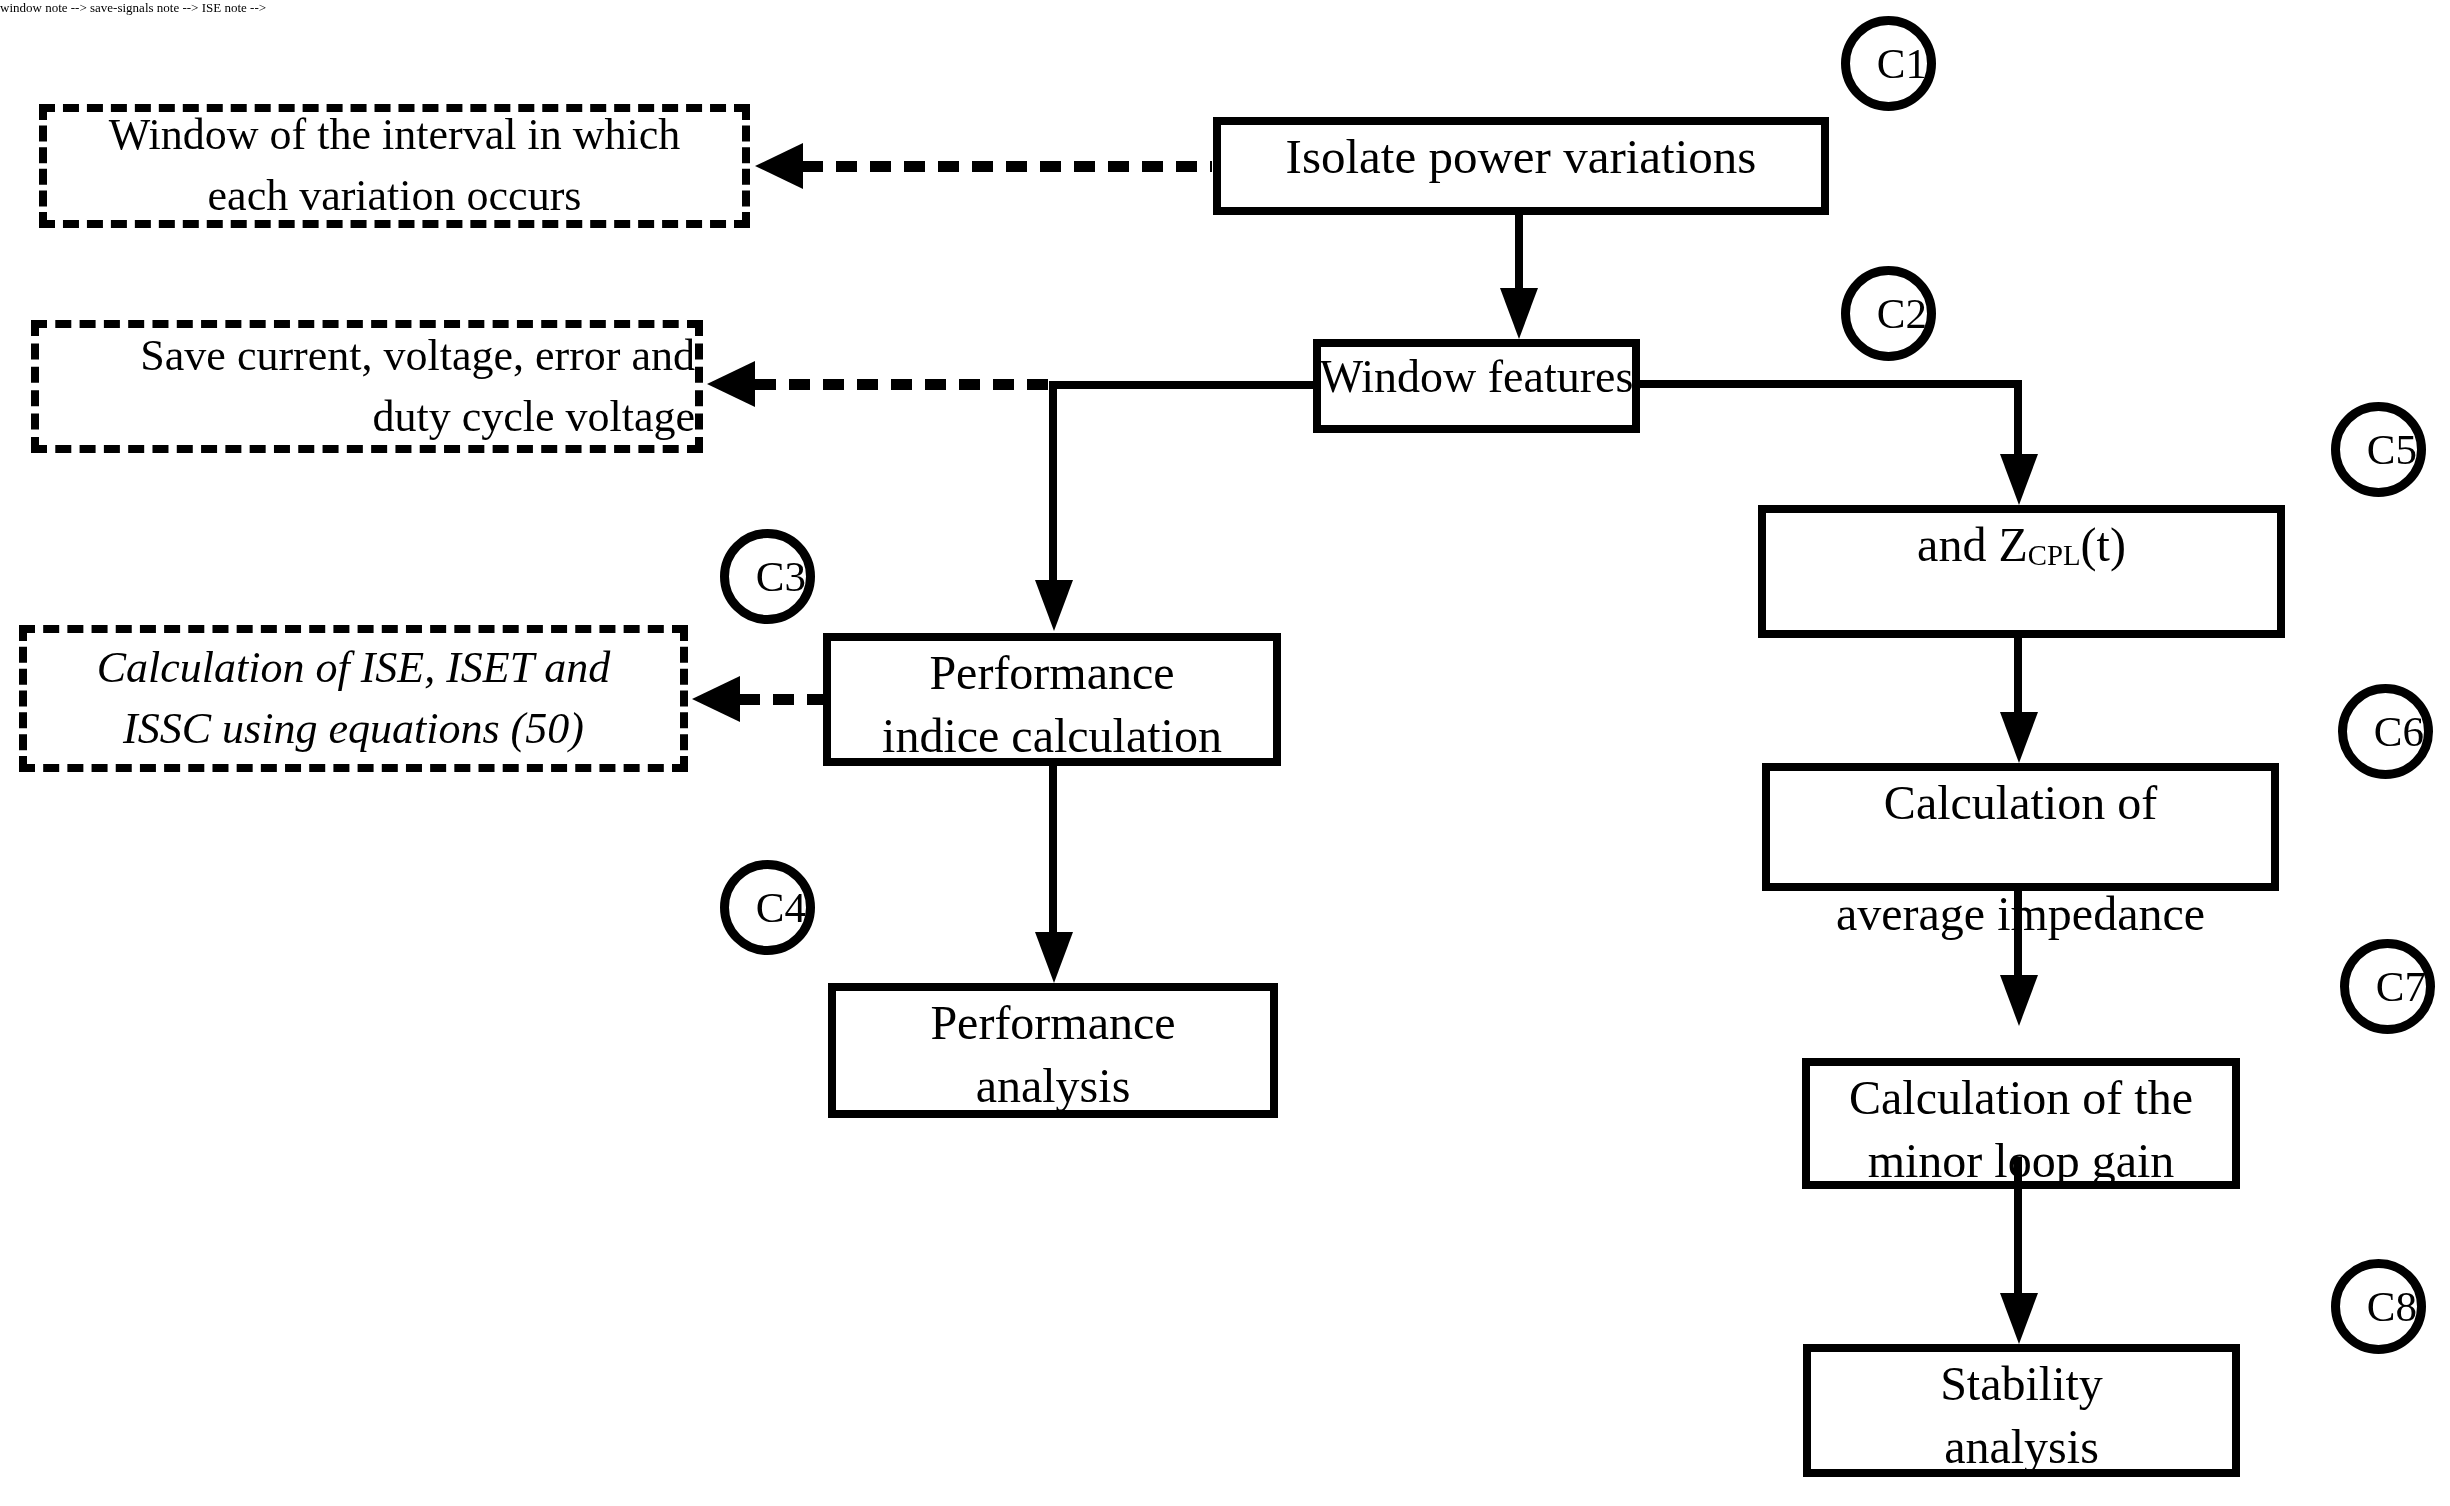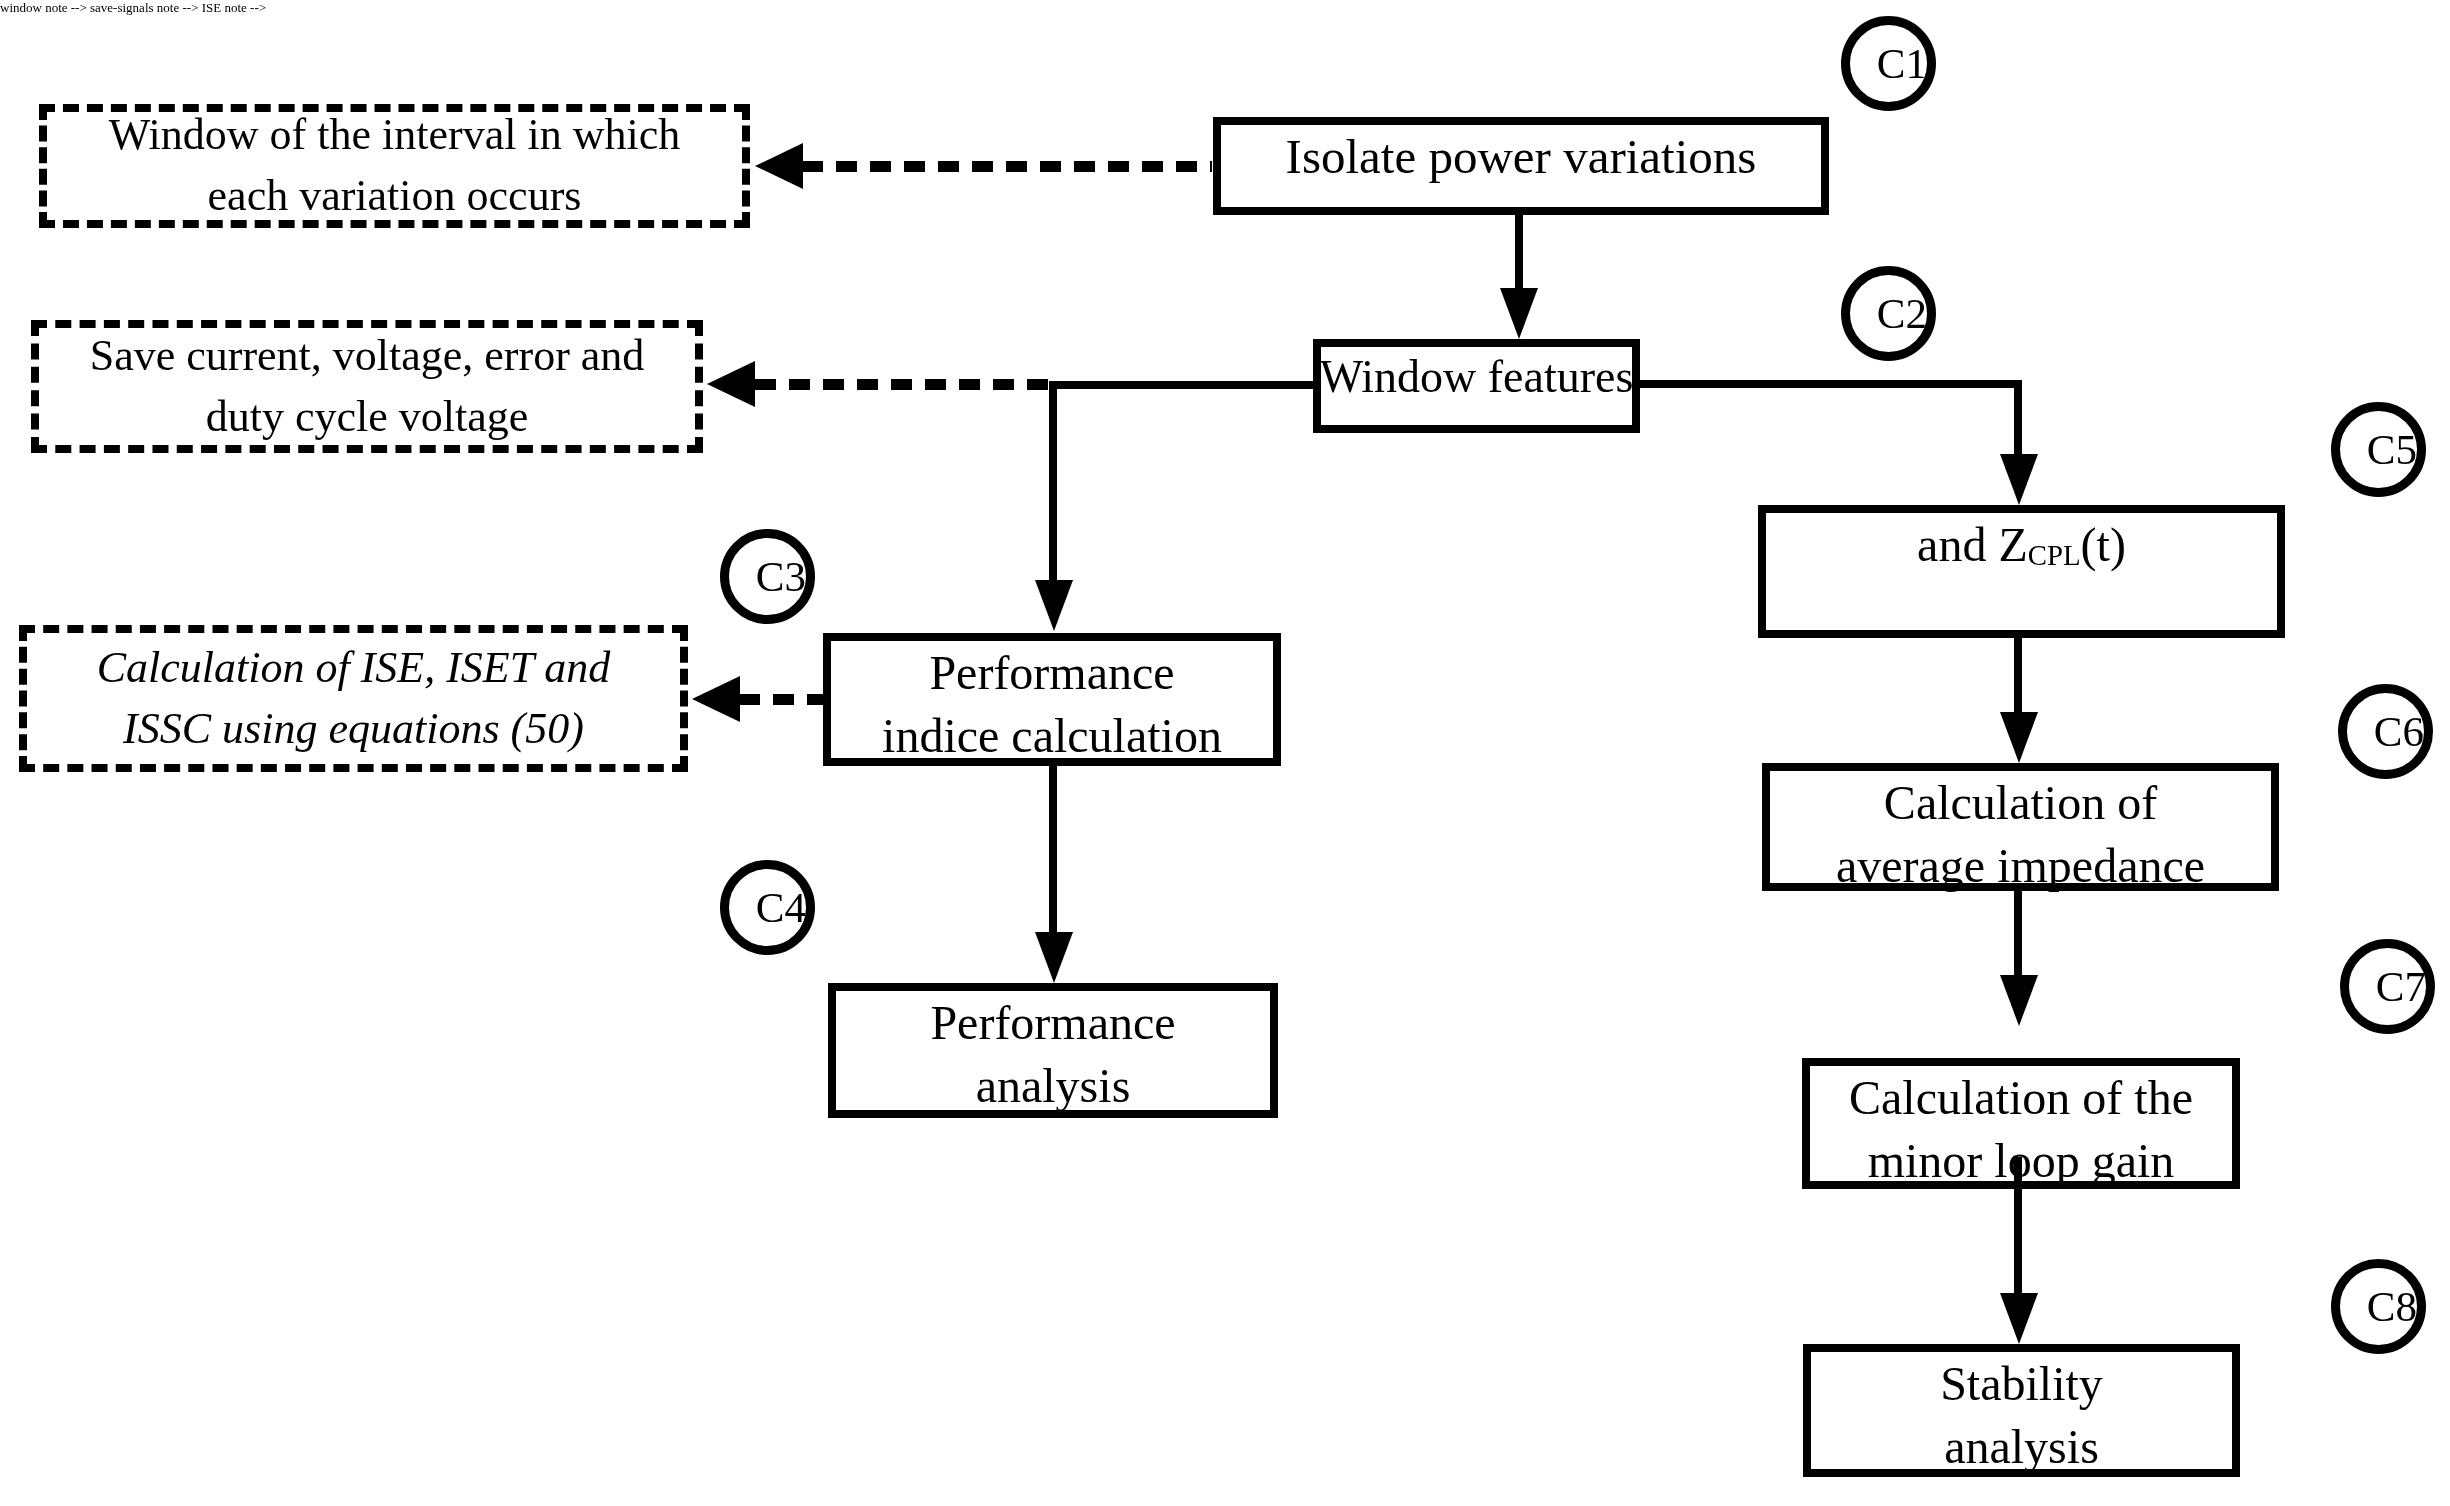--- a/index.html
+++ b/index.html
@@ -95,21 +95,21 @@
 <body>
 
 <div id="canvas">
 
   
   <div class="note" style="left:39px; top:104px; width:711px; height:124px;">
     <div>Window of the interval in which</div>
     <div>each variation occurs</div>
   </div>
 
-  <div class="note" style="left:31px; top:320px; width:672px; height:133px;">
+  <div class="note" style="left:31px; top:320px; width:672px; height:133px;align-items:flex-end;">
     <div>Save current, voltage, error and</div>
     <div>duty cycle voltage</div>
   </div>
 
   <div class="note" style="left:19px; top:625px; width:669px; height:147px;font-style:italic;">
     <div>Calculation of ISE, ISET and</div>
     <div>ISSC using equations (50)</div>
   </div>
 
   
@@ -130,21 +130,21 @@
     <div>Performance</div>
     <div>analysis</div>
   </div>
 
   <div class="box" style="left:1758px; top:505px; width:527px; height:133px;">
     <div>
       <span>and Z</span><span class="subsc">CPL</span><span>(t)</span>
     </div>
   </div>
 
-  <div class="box" style="left:1762px; top:763px; width:517px; height:128px;">
+  <div class="box" style="left:1762px; top:763px; width:517px; height:128px;gap:48px;">
     <div>Calculation of</div>
     <div>average impedance</div>
   </div>
 
   <div class="box" style="left:1802px; top:1026px; width:438px; height:131px;margin-top:32px;">
     <div>Calculation of the</div>
     <div>minor loop gain</div>
   </div>
 
   <div class="box" style="left:1803px; top:1344px; width:437px; height:133px;">

